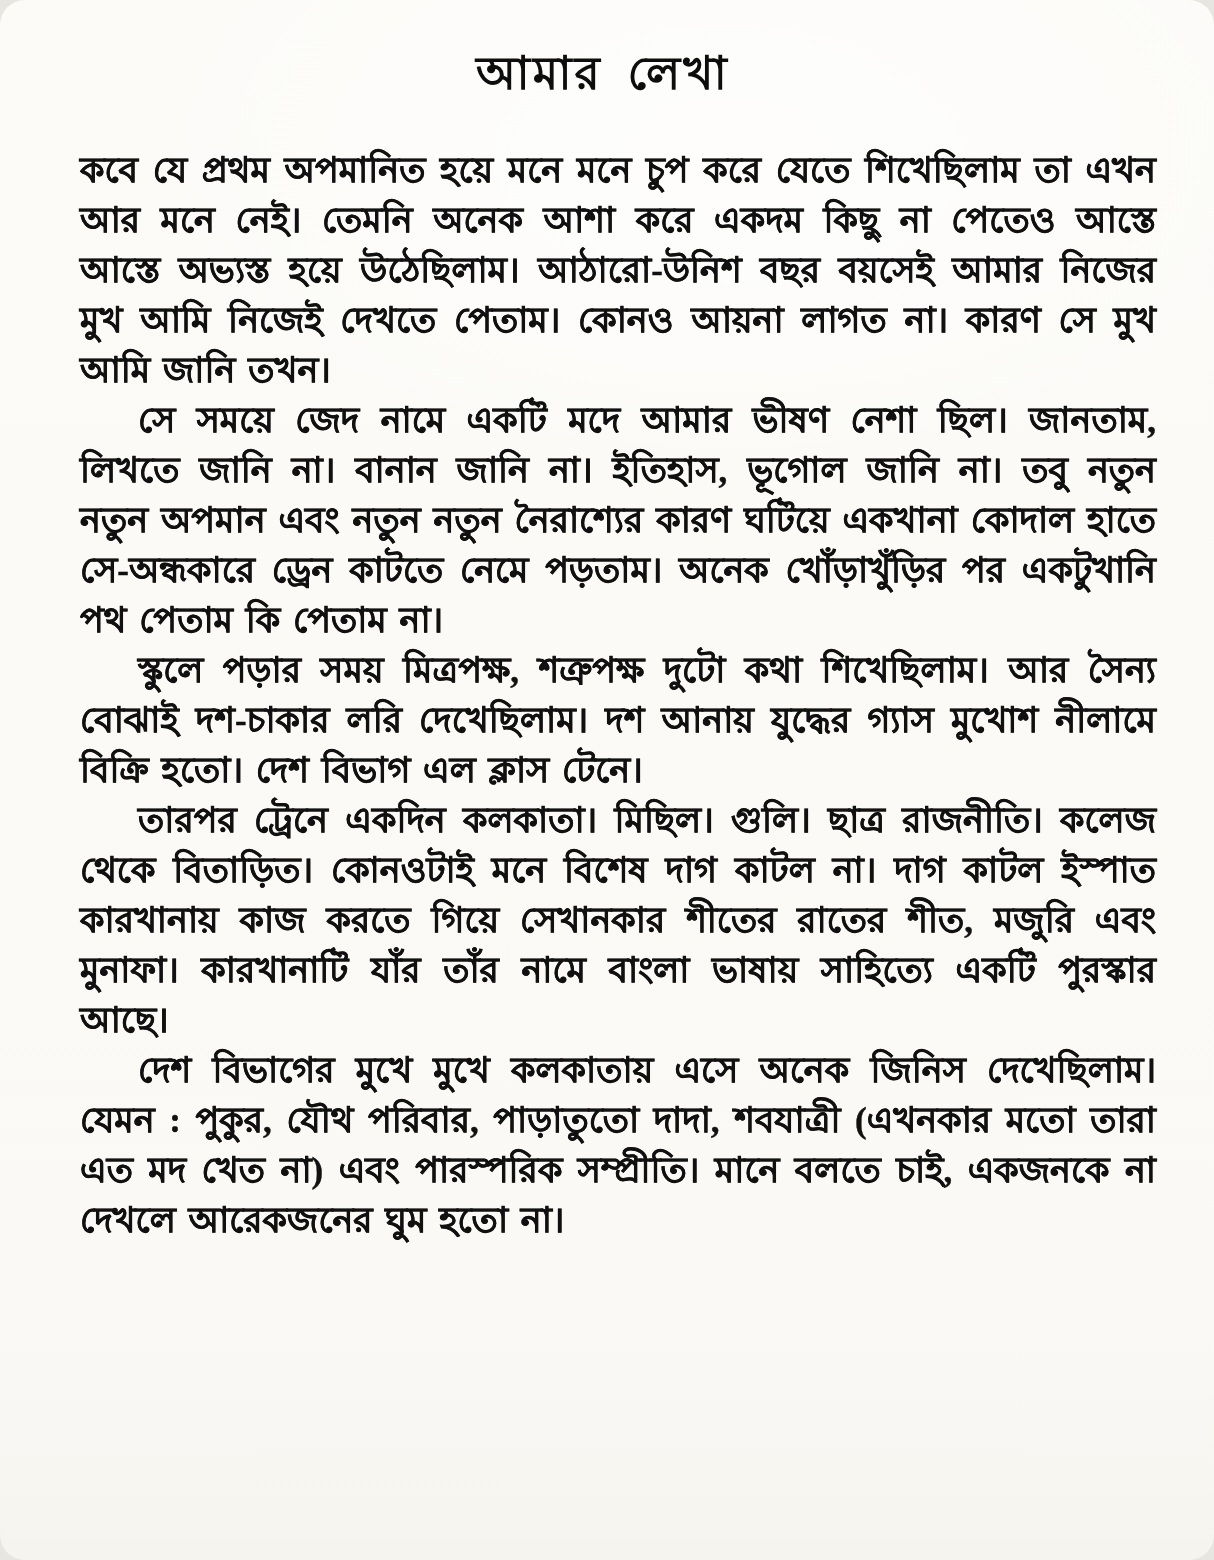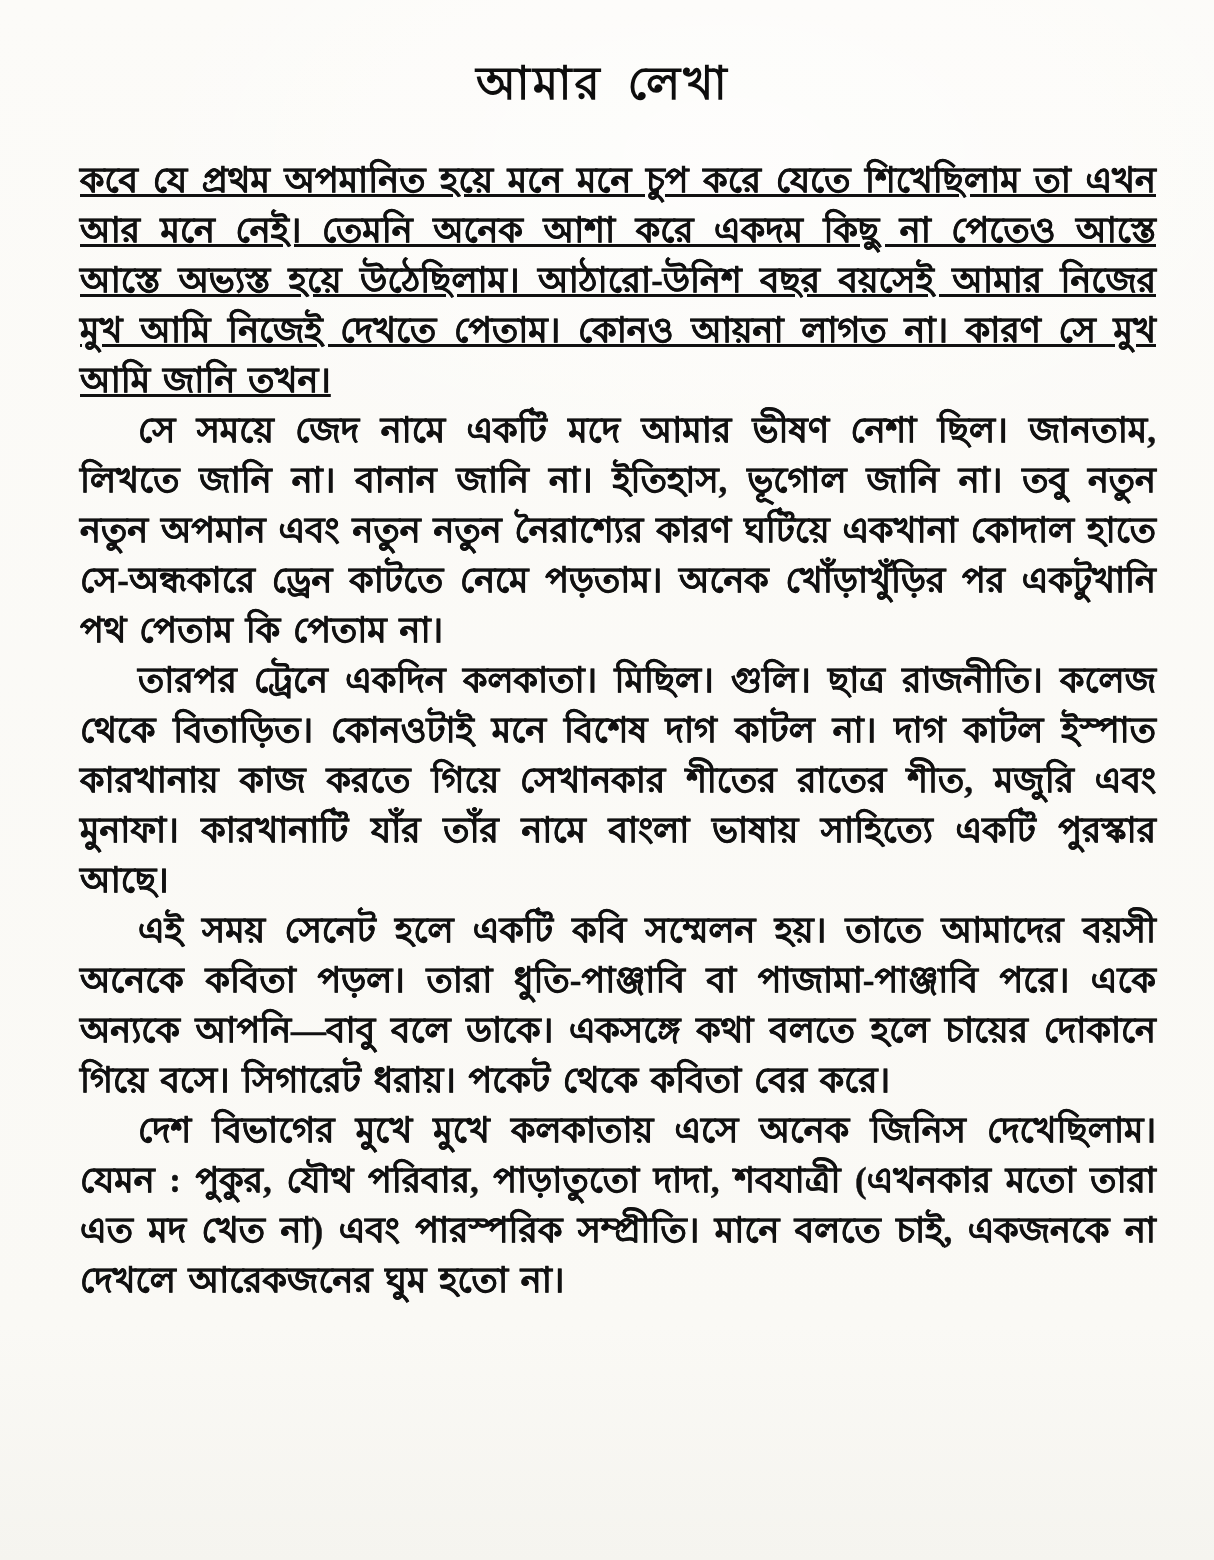--- a/index.html
+++ b/index.html
@@ -8,27 +8,28 @@
     background: #e8e6e1;
     font-family: "Liberation Serif", "DejaVu Serif", serif;
   }
   .scan-page {
     position: relative;
     width: 1214px;
     height: 1560px;
     margin: 0 auto;
     background: #fcfbf8;
     box-sizing: border-box;
-    padding: 50px 58px 0 80px;
+    padding: 40px 58px 0 80px;
     overflow: hidden;
     color: #121212;
     
     background-image:
       radial-gradient(ellipse 900px 500px at 60% 10%, rgba(255,255,255,0.6), rgba(0,0,0,0) 70%),
       linear-gradient(180deg, #fcfbf8 0%, #faf9f5 85%, #f5f4ef 100%);
+    border-radius: 25px;
   }
   .page-title {
     margin: 8px 30px 46px 0;
     text-align: center;
     font-size: 46px;
     line-height: 52px;
     font-weight: 700;
     letter-spacing: 3px;
     word-spacing: 10px;
     color: #0d0d0d;
@@ -39,29 +40,28 @@
     line-height: 50px;
     font-weight: 600;
     text-align: justify;
     text-indent: 58px;
     color: #111;
     word-spacing: 4px;
     -webkit-text-stroke: 0.4px #111;
   }
   .essay-body p.first {
     text-indent: 0;
-    text-decoration: underline;
   }
 </style>
 </head>
 <body>
 
 <div class="scan-page">
   <h1 class="page-title">আমার লেখা</h1>
 
   <div class="essay-body">
       <p class="first">কবে যে প্রথম অপমানিত হয়ে মনে মনে চুপ করে যেতে শিখেছিলাম তা এখন আর মনে নেই। তেমনি অনেক আশা করে একদম কিছু না পেতেও আস্তে আস্তে অভ্যস্ত হয়ে উঠেছিলাম। আঠারো-উনিশ বছর বয়সেই আমার নিজের মুখ আমি নিজেই দেখতে পেতাম। কোনও আয়না লাগত না। কারণ সে মুখ আমি জানি তখন।</p>
       <p class="">সে সময়ে জেদ নামে একটি মদে আমার ভীষণ নেশা ছিল। জানতাম, লিখতে জানি না। বানান জানি না। ইতিহাস, ভূগোল জানি না। তবু নতুন নতুন অপমান এবং নতুন নতুন নৈরাশ্যের কারণ ঘটিয়ে একখানা কোদাল হাতে সে-অন্ধকারে ড্রেন কাটতে নেমে পড়তাম। অনেক খোঁড়াখুঁড়ির পর একটুখানি পথ পেতাম কি পেতাম না।</p>
+      <p class="">স্কুলে পড়ার সময় মিত্রপক্ষ, শত্রুপক্ষ দুটো কথা শিখেছিলাম। আর সৈন্য বোঝাই দশ-চাকার লরি দেখেছিলাম। দশ আনায় যুদ্ধের গ্যাস মুখোশ নীলামে বিক্রি হতো। দেশ বিভাগ এল ক্লাস টেনে।</p>
       <p class="">তারপর ট্রেনে একদিন কলকাতা। মিছিল। গুলি। ছাত্র রাজনীতি। কলেজ থেকে বিতাড়িত। কোনওটাই মনে বিশেষ দাগ কাটল না। দাগ কাটল ইস্পাত কারখানায় কাজ করতে গিয়ে সেখানকার শীতের রাতের শীত, মজুরি এবং মুনাফা। কারখানাটি যাঁর তাঁর নামে বাংলা ভাষায় সাহিত্যে একটি পুরস্কার আছে।</p>
-      <p class="">এই সময় সেনেট হলে একটি কবি সম্মেলন হয়। তাতে আমাদের বয়সী অনেকে কবিতা পড়ল। তারা ধুতি-পাঞ্জাবি বা পাজামা-পাঞ্জাবি পরে। একে অন্যকে আপনি—বাবু বলে ডাকে। একসঙ্গে কথা বলতে হলে চায়ের দোকানে গিয়ে বসে। সিগারেট ধরায়। পকেট থেকে কবিতা বের করে।</p>
       <p class="">দেশ বিভাগের মুখে মুখে কলকাতায় এসে অনেক জিনিস দেখেছিলাম। যেমন : পুকুর, যৌথ পরিবার, পাড়াতুতো দাদা, শবযাত্রী (এখনকার মতো তারা এত মদ খেত না) এবং পারস্পরিক সম্প্রীতি। মানে বলতে চাই, একজনকে না দেখলে আরেকজনের ঘুম হতো না।</p>
     </div>
 </div>
 
 </body></html>

